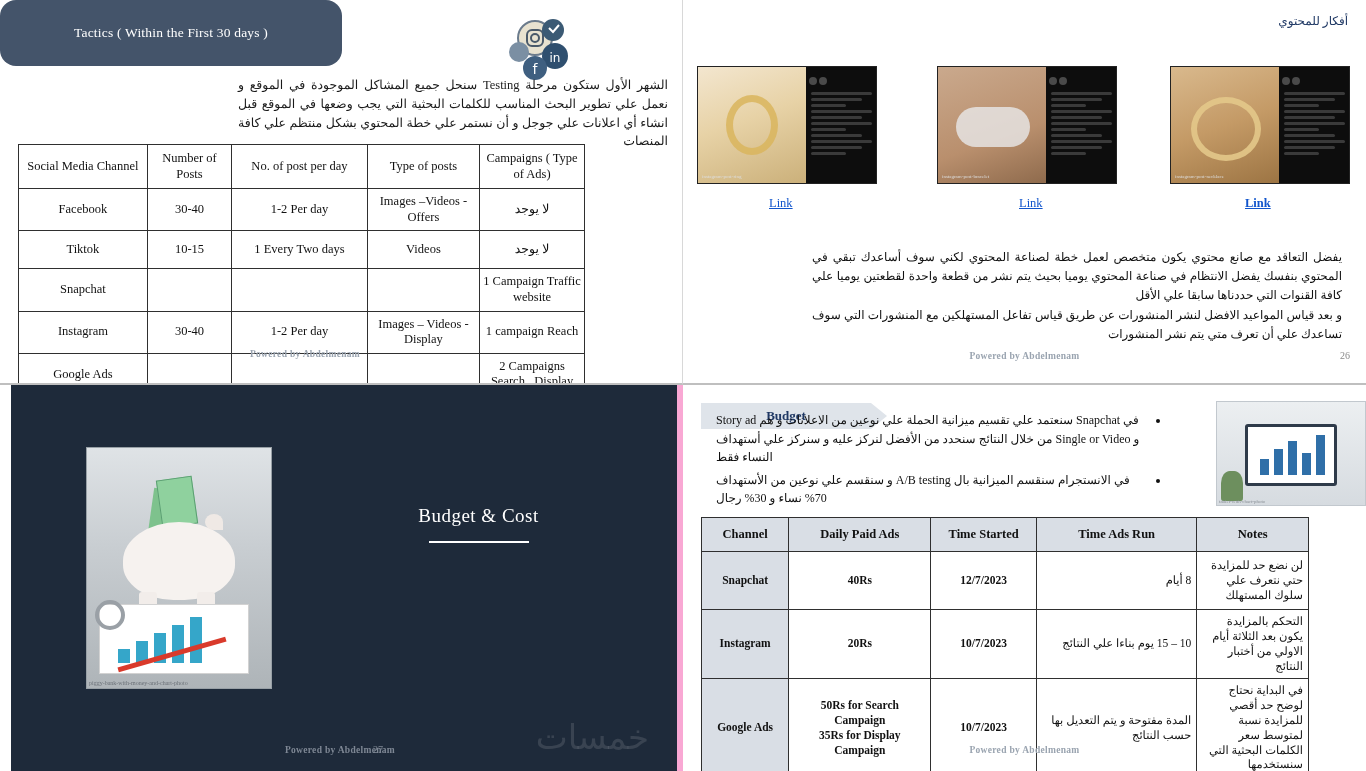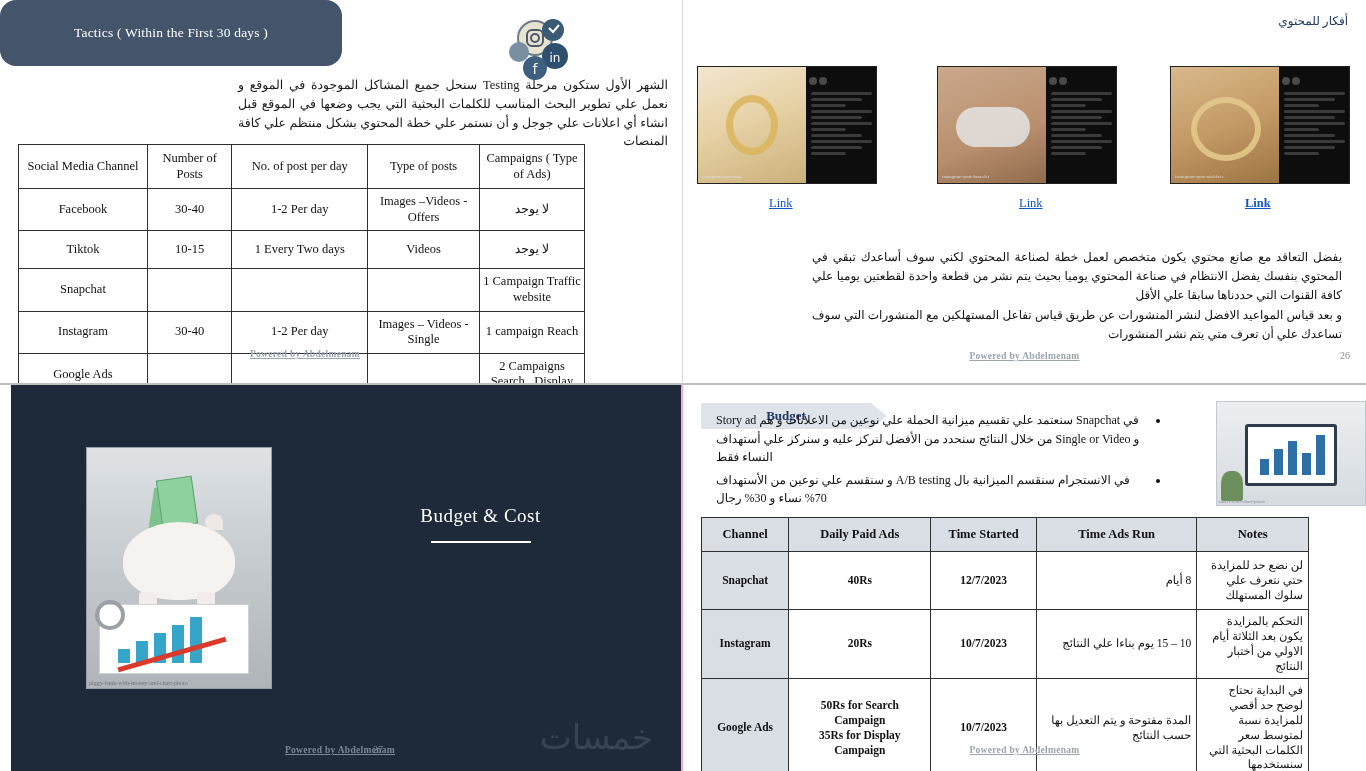--- a/index.html
+++ b/index.html
@@ -13,21 +13,21 @@
   }
   .grid {
     display: grid;
     grid-template-columns: 683px 683px;
     grid-template-rows: 385px 386px;
     width: 1366px; height: 771px;
   }
   .slide { position: relative; overflow: hidden; background:#fff; }
   .slide.tl { border-right: 1px solid #d8d8d8; border-bottom: 2px solid #bfbfbf; }
   .slide.tr { border-bottom: 2px solid #bfbfbf; }
-  .slide.bl { border-right: 2px solid #f9a8d4; }
+  .slide.bl { border-right: 6px solid #f9a8d4; }
 
   
   .tactics-banner {
     position:absolute; left:0; top:0; width:342px; height:66px;
     background:#44546a; color:#fff;
     display:flex; align-items:center; justify-content:center;
     font-size:13.5px; letter-spacing:.2px;border-radius:16px;
   }
   .tactics-arabic {
     position:absolute; right:14px; top:76px; width:430px;
@@ -41,21 +41,21 @@
     font-size:12.5px; color:#111;
   }
   table.tactics th, table.tactics td {
     border:1px solid #2f2f2f; text-align:center; vertical-align:middle;
     padding:5px 3px; line-height:1.25;
   }
   table.tactics thead th { font-weight:normal; height:44px; }
   table.tactics tbody tr { height:38px; }
   .pb {
     position:absolute; bottom:10px; left:0; right:0; text-align:center;
-    font-size:9.5px; color:#9aa4b0; font-weight:bold; letter-spacing:.3px;text-decoration:underline;
+    font-size:9.5px; color:#9aa4b0; font-weight:bold; letter-spacing:.3px;
   }
   .pnum { position:absolute; bottom:9px; font-size:10px; color:#8a8a8a; }
 
   
   .tr-deco { position:absolute; left:0; top:0; width:250px; height:95px; overflow:hidden; }
   .tr-title {
     position:absolute; right:18px; top:14px;
     font-size:12px; color:#1f3864; direction:rtl;
   }
   .ss-row { position:absolute; left:0; top:66px; width:683px; height:120px; }
@@ -202,21 +202,21 @@
             <td>Snapchat</td>
             <td></td>
             <td></td>
             <td></td>
             <td>1 Campaign Traffic website</td>
           </tr>
           <tr>
             <td>Instagram</td>
             <td>30-40</td>
             <td>1-2 Per day</td>
-            <td>Images – Videos - Single</td>
+            <td>Images – Videos - Display</td>
             <td>1 campaign Reach</td>
           </tr>
           <tr>
             <td>Google Ads</td>
             <td></td>
             <td></td>
             <td></td>
             <td>2 Campaigns Search . Display</td>
           </tr>
         </tbody>

